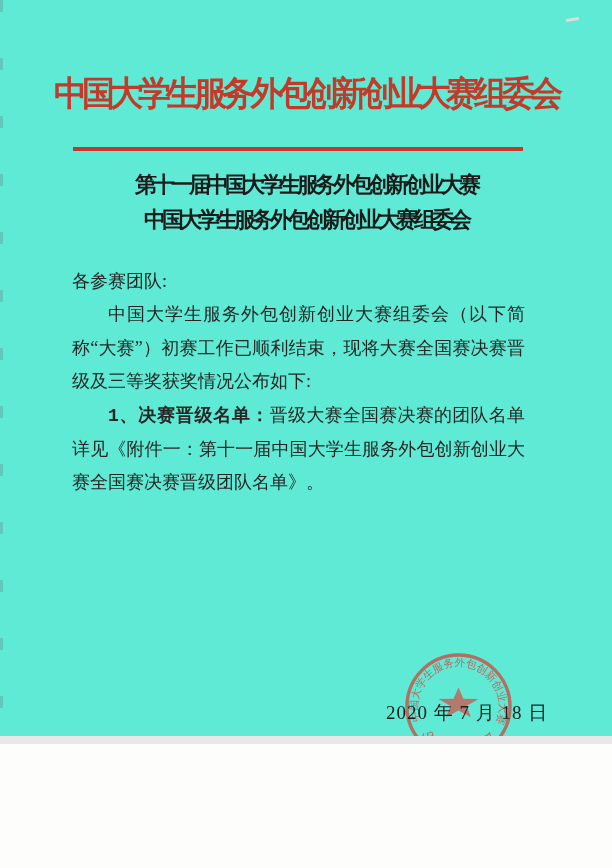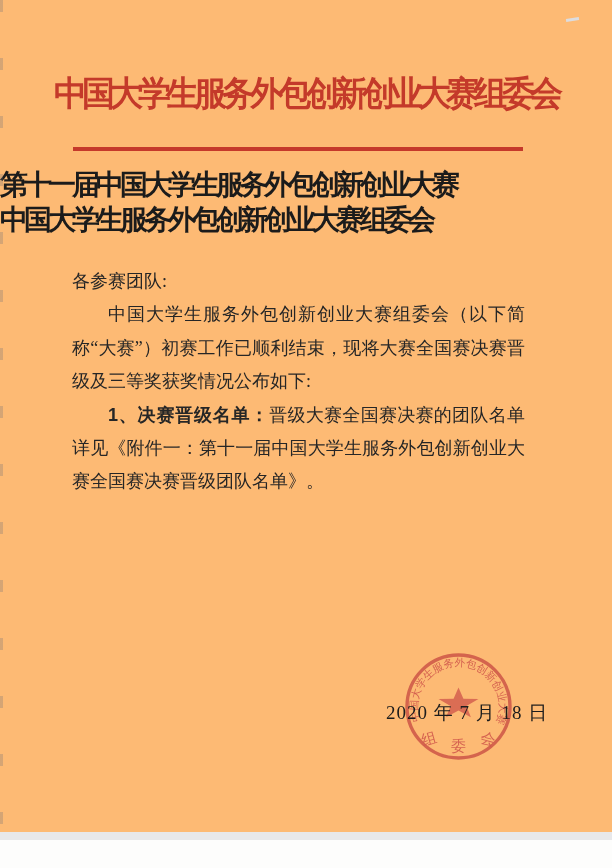--- a/index.html
+++ b/index.html
@@ -1,18 +1,18 @@
 <!DOCTYPE html>
 <html><head>
 <meta charset="utf-8">
 <style>
   html,body{margin:0;padding:0;background:#fdfdfc;}
   .page{
-    position:relative;width:612px;height:840px;overflow:hidden;
-    background:#fdba74;
+    position:relative;width:612px;height:744px;overflow:hidden;
+    background:#5eead4;
     font-family:"Liberation Serif","DejaVu Serif",serif;
   }
   
   .scan-left-edge{
     position:absolute;left:0;top:0;bottom:0;width:3px;
     background:repeating-linear-gradient(180deg,
       rgba(110,110,118,.28) 0 12px, rgba(255,255,255,0) 12px 58px);
     z-index:5;
   }
   .scan-bottom-strip{
@@ -29,33 +29,33 @@
     font-size:33px;font-weight:bold;color:#c43a2a;
     letter-spacing:-5px;
     transform:scaleY(1.04);
   }
   .red-rule{
     position:absolute;left:73px;top:147px;width:450px;height:4px;
     background:#c5392b;
   }
   .doc-title{
     position:absolute;left:0;right:0;top:167px;
-    text-align:left;color:#1b1b1b;
-    font-size:28px;font-weight:bold;line-height:35px;
+    text-align:center;color:#1b1b1b;
+    font-size:22px;font-weight:bold;line-height:35px;
     letter-spacing:-4px;white-space:nowrap;
   }
   .body-text{
     position:absolute;left:72px;top:265px;width:453px;
     font-size:18px;line-height:33.4px;color:#262626;
     text-align:justify;
   }
   .body-text p{margin:0;}
   .para-indent{text-indent:2em;}
   .para-label{
-    font-family:Liberation Sans, sans-serif;
+    font-family:Liberation Mono, monospace;
     font-weight:700;letter-spacing:0.5px;
   }
   .doc-date{
     position:absolute;left:386px;top:700px;
     font-size:19px;color:#1c1c1c;letter-spacing:1px;
     white-space:nowrap;z-index:3;
   }
   .seal{
     position:absolute;left:403px;top:651px;width:111px;height:111px;
     z-index:2;opacity:.92;

